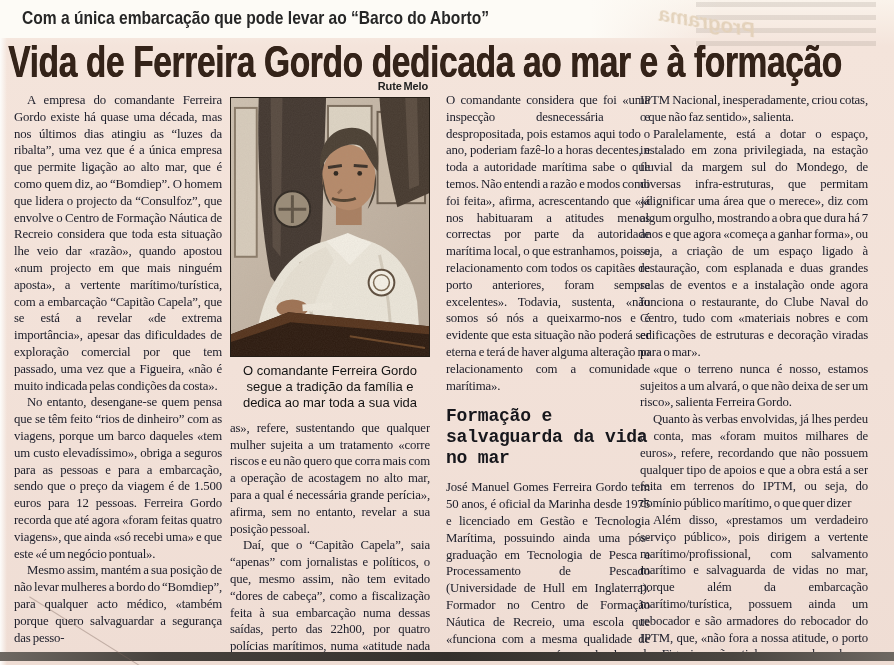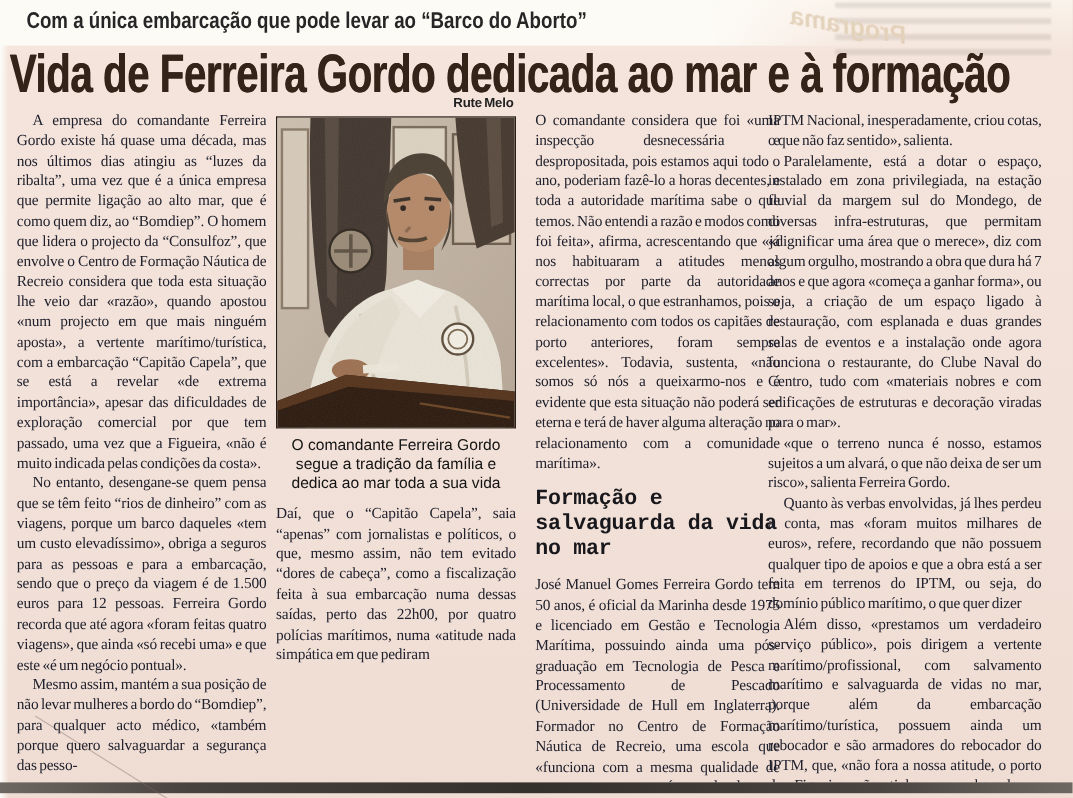--- a/index.html
+++ b/index.html
@@ -139,20 +139,21 @@
         <rect x="72" y="208" width="30" height="7" fill="#efeade" transform="rotate(-4 72 208)"></rect>
 
         <path d="M0,260 L0,238 L58,216 L200,230 L200,260 Z" fill="#2c1a0f"></path>
         <path d="M0,238 L58,216 L200,230 L200,238 L60,226 L0,246 Z" fill="#55331c"></path>
         <path d="M120,240 L196,252" stroke="#6b4526" stroke-width="2"></path>
         <rect x="0" y="0" width="200" height="260" filter="url(#grain)" opacity="0.5"></rect>
       </svg>
     </div>
     <div class="caption">O comandante Ferreira Gordo segue a tradição da família e dedica ao mar toda a sua vida</div>
     <div>
+        <p>as», refere, sustentando que qualquer mulher sujeita a um tratamento «corre riscos e eu não quero que corra mais com a operação de acostagem no alto mar, para a qual é necessária grande perícia», afirma, sem no entanto, revelar a sua posição pessoal.</p>
         <p>Daí, que o “Capitão Capela”, saia “apenas” com jornalistas e políticos, o que, mesmo assim, não tem evitado “dores de cabeça”, como a fiscalização feita à sua embarcação numa dessas saídas, perto das 22h00, por quatro polícias marítimos, numa «atitude nada simpática em que pediram</p>
       </div>
   </div>
 
   <div class="col continued" id="col3">
     <div>
         <p>O comandante considera que foi «uma inspecção desnecessária e despropositada, pois estamos aqui todo o ano, poderiam fazê-lo a horas decentes, e toda a autoridade marítima sabe o que temos. Não entendi a razão e modos como foi feita», afirma, acrescentando que «já nos habituaram a atitudes menos correctas por parte da autoridade marítima local, o que estranhamos, pois o relacionamento com todos os capitães de porto anteriores, foram sempre excelentes». Todavia, sustenta, «não somos só nós a queixarmo-nos e é evidente que esta situação não poderá ser eterna e terá de haver alguma alteração no relacionamento com a comunidade marítima».</p>
       </div>
     <div class="subheading">Formação e salvaguarda da vida no mar</div>
     <div>

